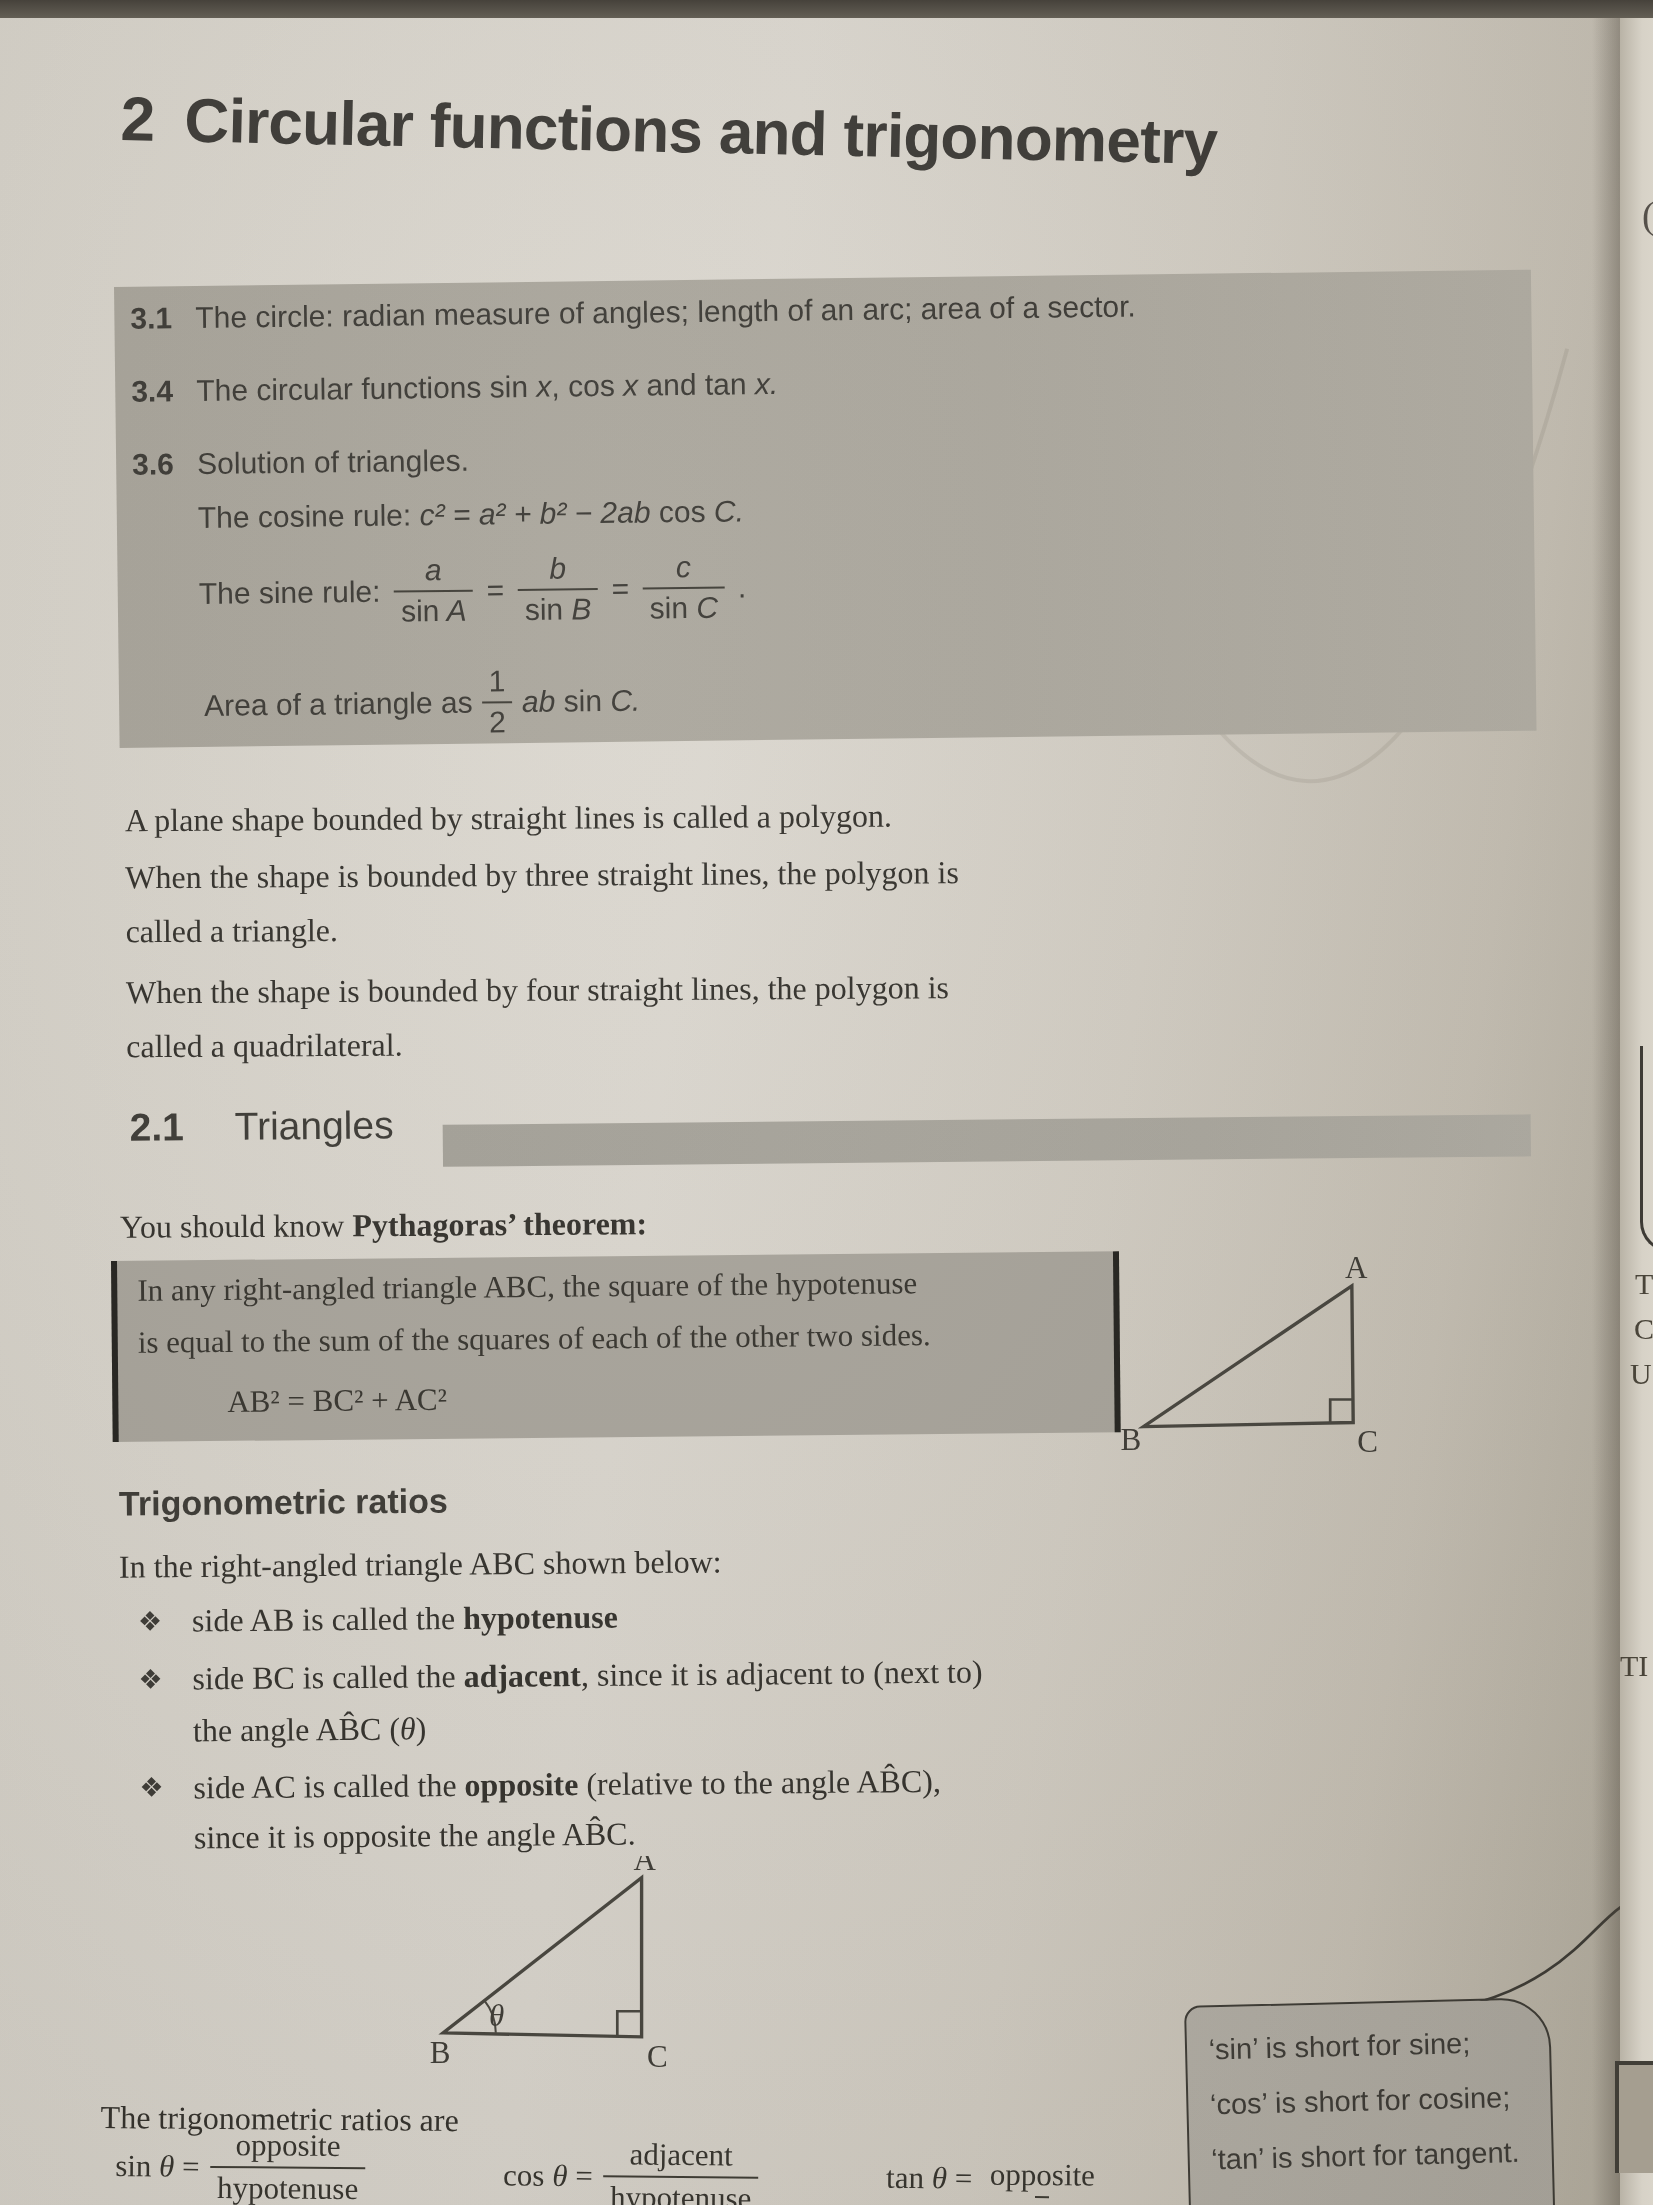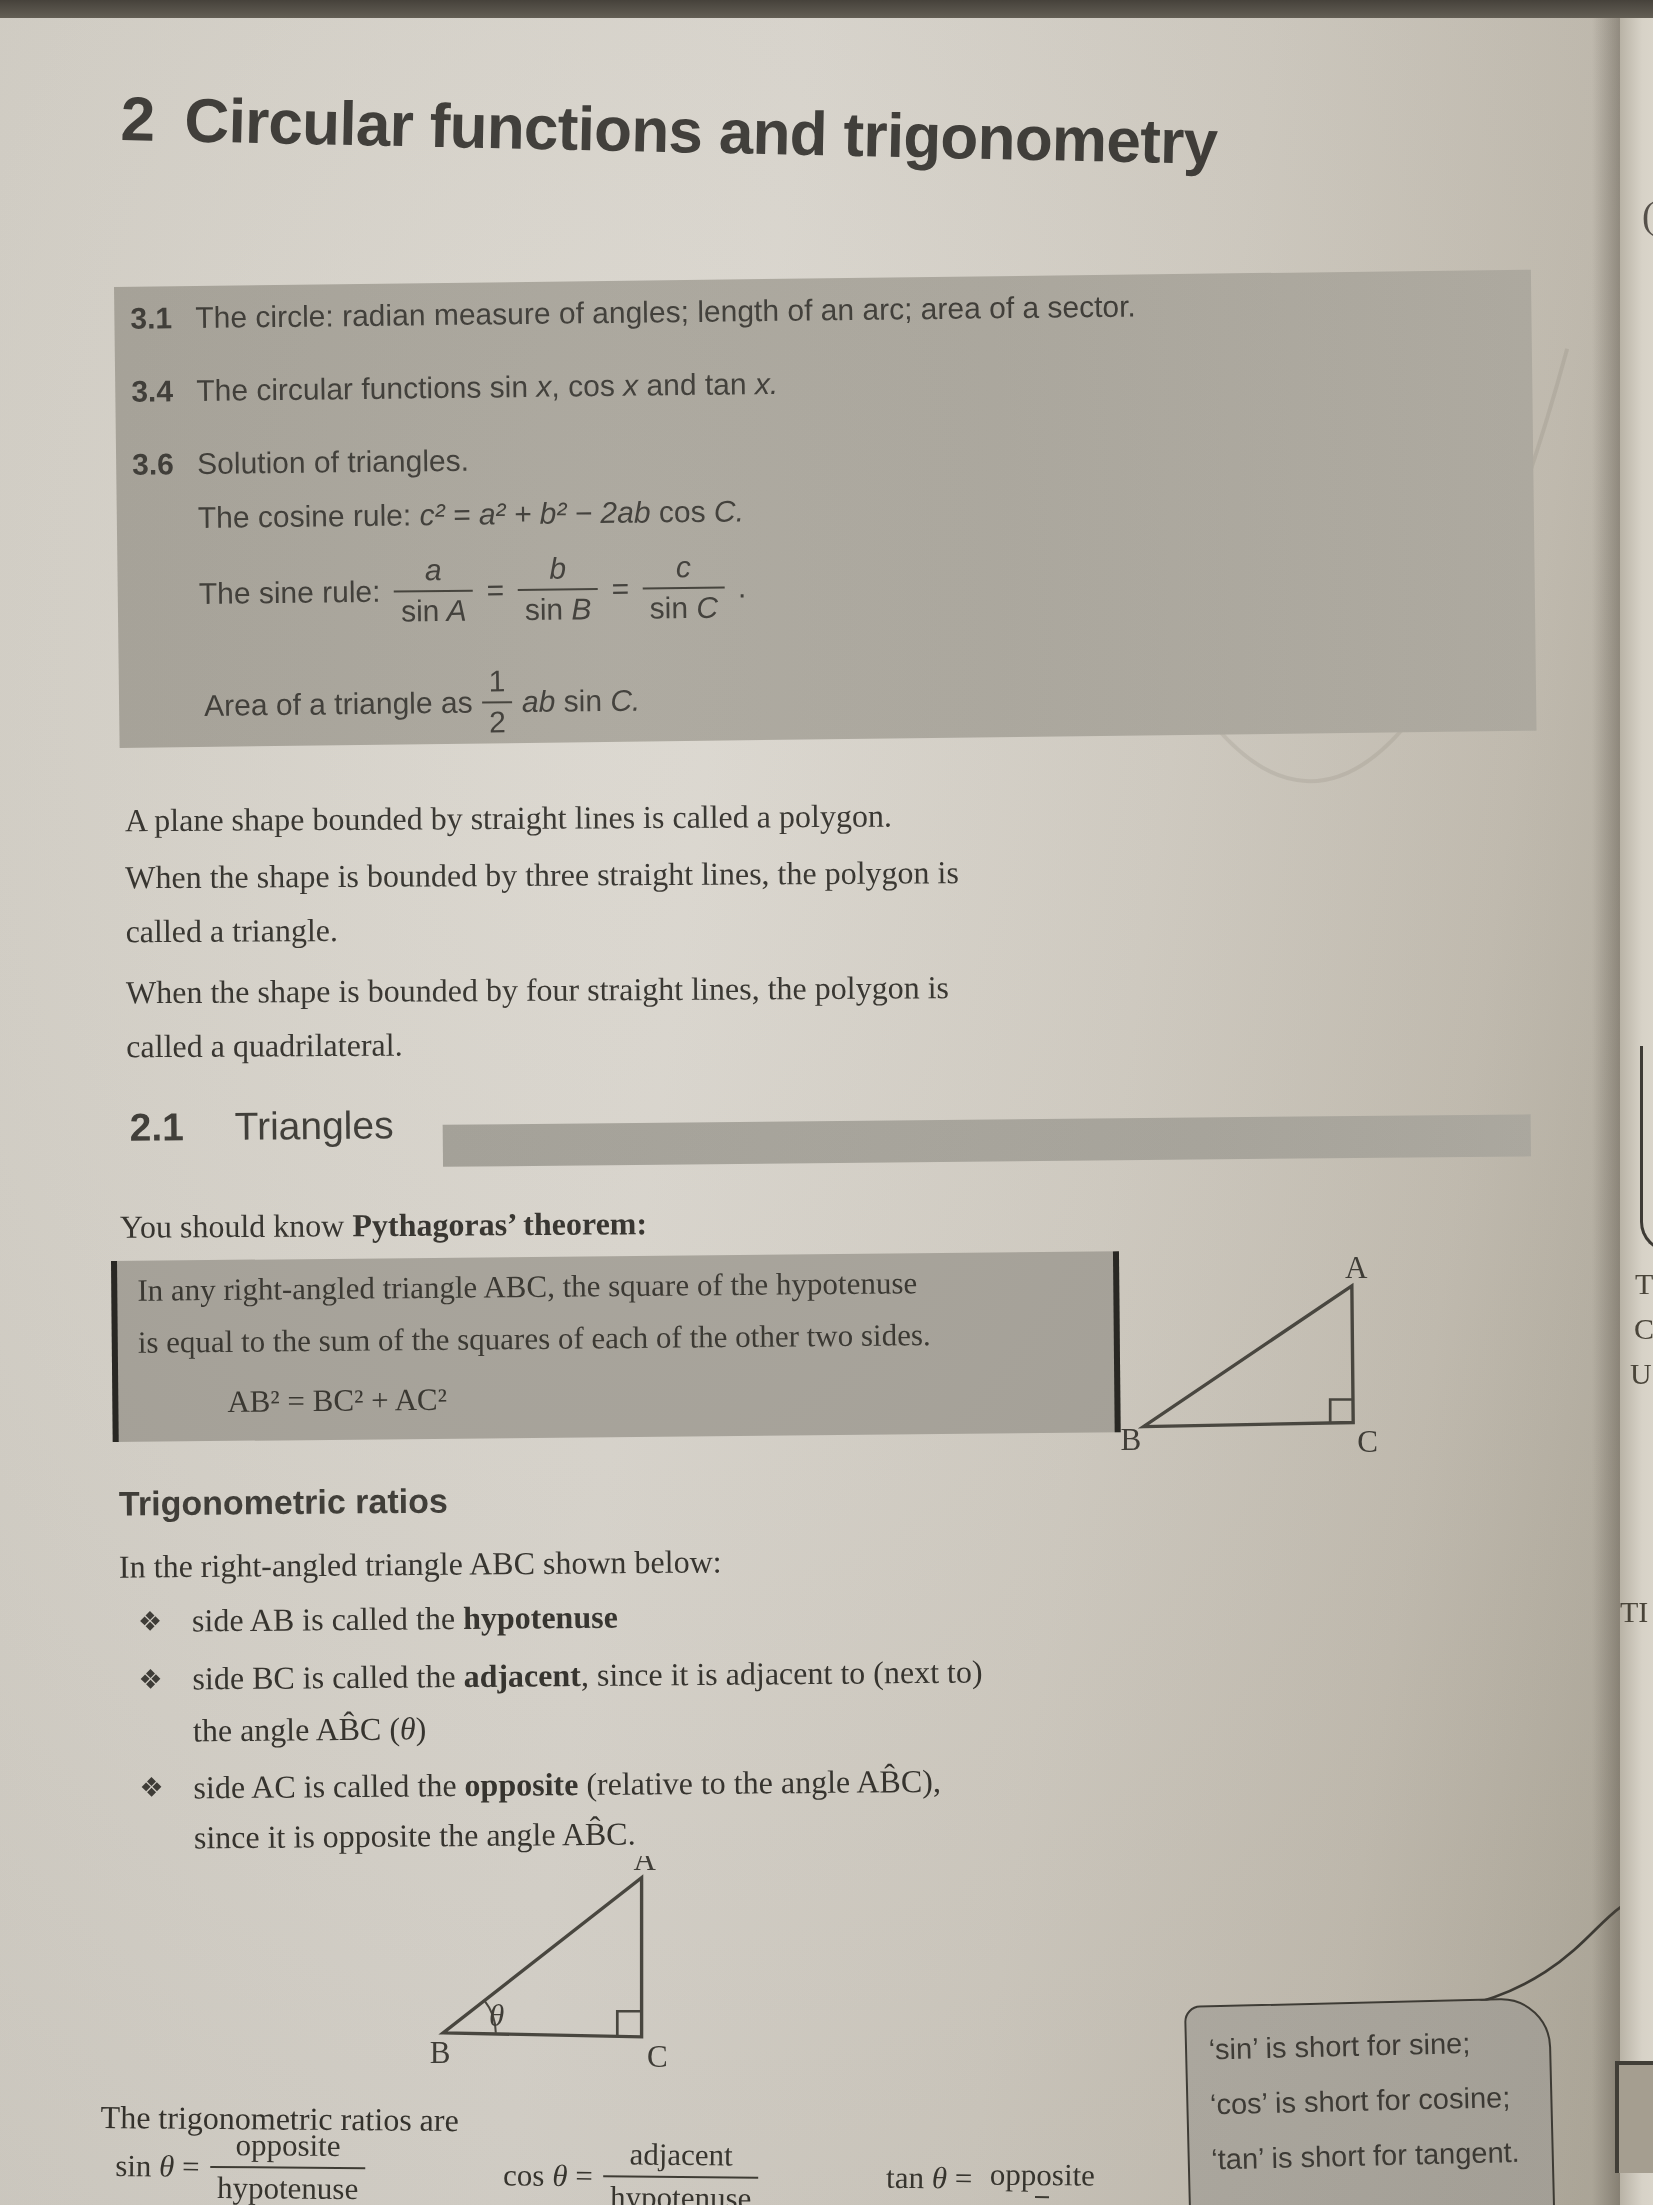--- a/index.html
+++ b/index.html
@@ -234,17 +234,17 @@
     <div class="vignette"></div>
   </div>
 
   <div class="abs edgeshadow"></div>
   <div class="abs sliver"></div>
   <div class="abs sliver-borderbox"></div>
   <div class="abs sliver-letter serif" style="left:1642px;top:193px;font-size:38px;color:#55504a;">(</div>
   <div class="abs sliver-letter serif" style="left:1635px;top:1267px;">T</div>
   <div class="abs sliver-letter serif" style="left:1634px;top:1312px;">C</div>
   <div class="abs sliver-letter serif" style="left:1630px;top:1357px;">U</div>
-  <div class="abs sliver-letter serif" style="left:1620px;top:1595px;">TI</div>
+  <div class="abs sliver-letter serif" style="left:1620px;top:1649px;">TI</div>
   <div class="abs sliver-graybox"></div>
 
 </div>
 
 
 </body></html>

